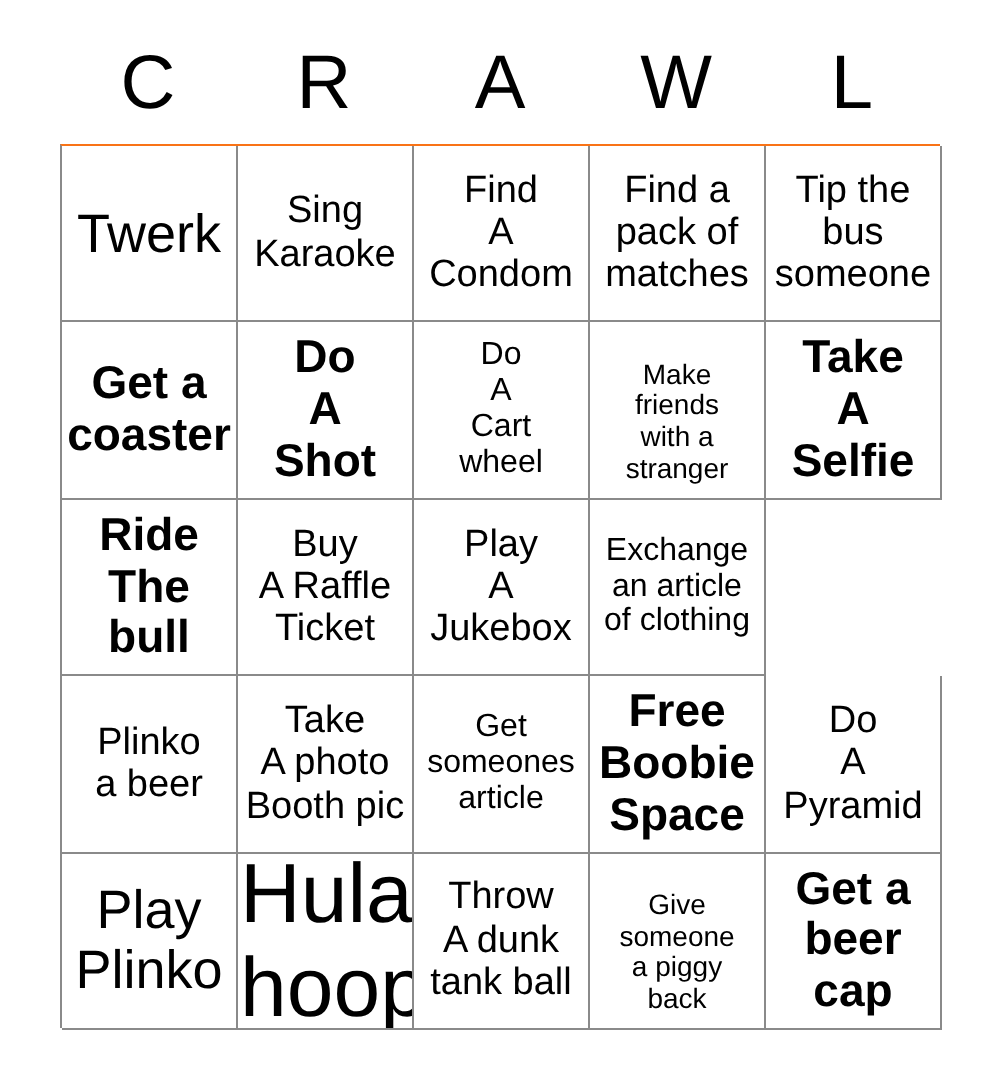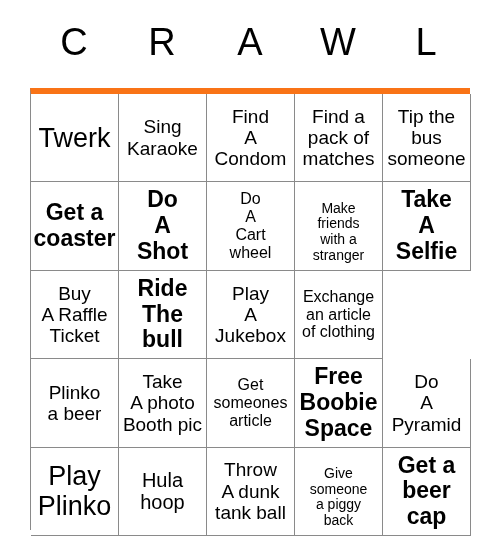--- a/index.html
+++ b/index.html
@@ -43,25 +43,25 @@
     font-weight: 400;
     color: #000000;
     letter-spacing: 0;
     font-family: "Liberation Sans", sans-serif;
   }
 
   
   #grid {
     position: absolute;
     left: 30px;
-    top: 88px;
+    top: 72px;
     width: 440px;
     height: 442px;
     border-left: 1px solid #8a8a8a;
-    border-top: 6px solid #f97316;
+    border-top: 1px solid #f97316;
     box-sizing: border-box;
   }
   .grid-row {
     display: flex;
     width: 100%;
     height: 88.4px;
   }
   .cell {
     flex: 0 0 88px;
     width: 88px;
@@ -80,21 +80,21 @@
   .cell-text {
     display: block;
     width: 100%;
     line-height: 1.12;
     color: #000000;
     white-space: pre-line;
     font-family: "Liberation Sans", sans-serif;
   }
 
   
-  .fs-xl  .cell-text { font-size: 20px; }
+  .fs-xl  .cell-text { font-size: 42px; }
   .fs-lg  .cell-text { font-size: 27px; }
   .fs-md  .cell-text { font-size: 23px; font-weight: bold; }
   .fs-sm  .cell-text { font-size: 19px; }
   .fs-xs  .cell-text { font-size: 16px; }
   .fs-xxs .cell-text { font-size: 14px; margin-top: 12px; }
 </style>
 </head>
 <body>
 
 <div id="bingo-card">
@@ -157,29 +157,29 @@
 stranger</span>
         </div>
       <div class="cell fs-md">
           <span class="cell-text">Take
 A
 Selfie</span>
         </div>
     </div>
 
     <div class="grid-row">
+      <div class="cell fs-md">
+          <span class="cell-text">Ride
+The
+bull</span>
+        </div>
       <div class="cell fs-sm">
           <span class="cell-text">Buy
 A Raffle
 Ticket</span>
-        </div>
-      <div class="cell fs-md">
-          <span class="cell-text">Ride
-The
-bull</span>
         </div>
       <div class="cell fs-sm">
           <span class="cell-text">Play
 A
 Jukebox</span>
         </div>
       <div class="cell fs-xs">
           <span class="cell-text">Exchange
 an article
 of clothing</span>

